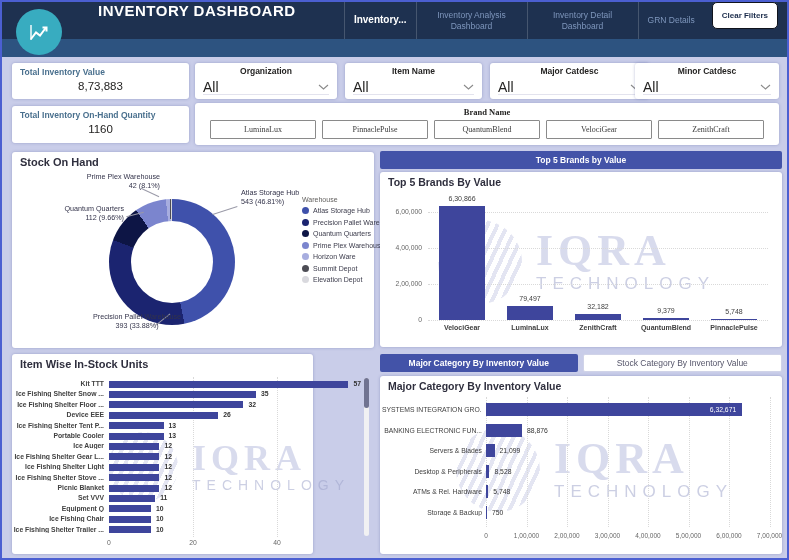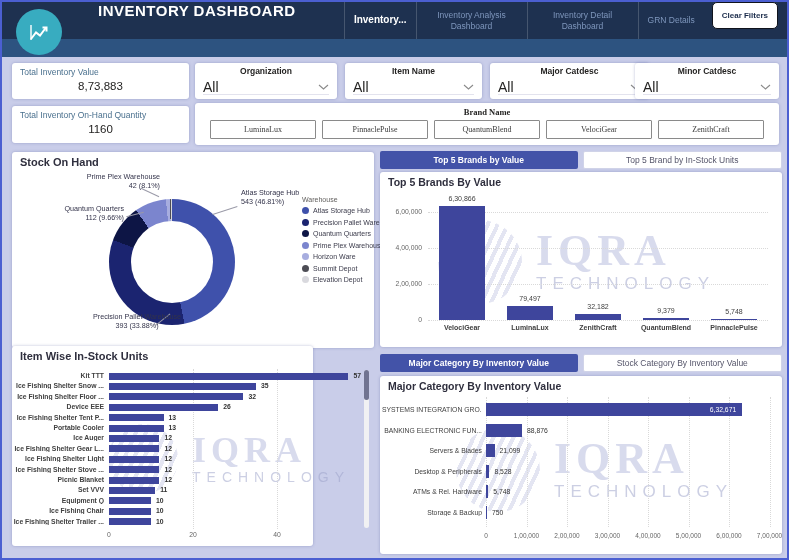--- a/index.html
+++ b/index.html
@@ -15,21 +15,21 @@
   .app-title{margin-left:96px;color:#fff;font-size:15px;font-weight:bold;letter-spacing:.5px;white-space:nowrap;}
   .htabs{margin-left:auto;display:flex;height:37px;}
   .htab{display:flex;align-items:center;justify-content:center;text-align:center;
     font-size:8.5px;line-height:1.25;color:#7e96bc;padding:0 9px;max-width:92px;
     border-left:1px solid rgba(255,255,255,.18);cursor:pointer;}
   .htab.active{color:#fff;font-weight:bold;font-size:10px;max-width:130px;white-space:nowrap;}
   .clear-btn{margin:0 9px 0 8px;height:25px;padding:0 9px;background:#fff;border:1.5px solid #10131c;
     border-radius:5px;font-size:8px;font-weight:bold;color:#1a2b4a;display:flex;align-items:center;cursor:pointer;}
   
   .card{position:absolute;background:#fff;border-radius:3px;box-shadow:0 0 3px rgba(60,70,140,.35);}
-  .kpi-label{position:absolute;left:8px;top:4px;font-size:8.5px;font-weight:normal;color:#4a708e;}
+  .kpi-label{position:absolute;left:8px;top:4px;font-size:8.5px;font-weight:bold;color:#4a708e;}
   .kpi-value{position:absolute;left:0;top:17px;width:100%;text-align:center;font-size:11.5px;color:#252423;}
   .filter-label{position:absolute;left:0;top:3px;width:100%;text-align:center;font-size:8.5px;font-weight:bold;color:#252423;}
   .filter-row{position:absolute;left:8px;right:8px;top:16px;height:15px;display:flex;align-items:center;
     justify-content:space-between;border-bottom:1px solid #e3e3ee;cursor:pointer;}
   .filter-value{font-size:14px;color:#252423;}
   .brand-title{position:absolute;left:0;top:4px;width:100%;text-align:center;font-size:8.5px;font-weight:bold;color:#252423;}
   .brand-row{position:absolute;left:15px;right:15px;top:17px;height:19px;display:flex;gap:6px;}
   .brand-btn{flex:1;border:1px solid #8a8a8a;background:#fff;border-radius:1px;display:flex;
     align-items:center;justify-content:center;font-size:8px;color:#3a3a3a;cursor:pointer;}
   .chart-title{position:absolute;left:8px;top:4px;font-size:11px;font-weight:600;color:#2f2f3e;}
@@ -206,21 +206,20 @@
           <div class="leg-row">
             <span class="leg-dot" style="background: rgb(217, 217, 222);"></span>
             <span class="leg-lbl">Elevation Depot</span>
           </div>
         </div>
     </div>
   </div>
 
   <div class="toggle-row" style="left:378px;top:149px;">
     <div class="tgl on">Top 5 Brands by Value</div>
-    <div class="tgl off">Top 5 Brand by In-Stock Units</div>
   </div>
 
   <div class="card" style="left:378px;top:170px;width:402px;height:175px;">
     <div class="chart-title" style="font-size:10.5px;">Top 5 Brands By Value</div>
     <div class="wm" style="left:58px;top:48px;">
       <div class="wm-globe"></div>
       <div>
         <div class="wm-l1">IQRA</div>
         <div class="wm-l2">TECHNOLOGY</div>
       </div>
@@ -245,21 +244,21 @@
         <div class="vbar-cat" style="left: 184px; top: 152px; width: 68px;">ZenithCraft</div>
         <div class="vbar" style="left: 263px; top: 146.312px; width: 46px; height: 1.68822px;"></div>
         <div class="vbar-val" style="left: 252px; top: 135.312px; width: 68px;">9,379</div>
         <div class="vbar-cat" style="left: 252px; top: 152px; width: 68px;">QuantumBlend</div>
         <div class="vbar" style="left: 331px; top: 146.965px; width: 46px; height: 1.03464px;"></div>
         <div class="vbar-val" style="left: 320px; top: 135.965px; width: 68px;">5,748</div>
         <div class="vbar-cat" style="left: 320px; top: 152px; width: 68px;">PinnaclePulse</div>
       </div>
   </div>
 
-  <div class="card" style="left:10px;top:344px;width:301px;height:200px;">
+  <div class="card" style="left:10px;top:352px;width:301px;height:200px;">
     <div class="chart-title">Item Wise In-Stock Units</div>
     <div class="wm" style="left:96px;top:78px;">
       <div class="wm-globe" style="width:70px;height:70px;"></div>
       <div>
         <div class="wm-l1" style="font-size:36px;">IQRA</div>
         <div class="wm-l2" style="font-size:14px;">TECHNOLOGY</div>
       </div>
     </div>
     <div>
         <div class="xtick" style="left: 87px; top: 185px; width: 20px;">0</div>

